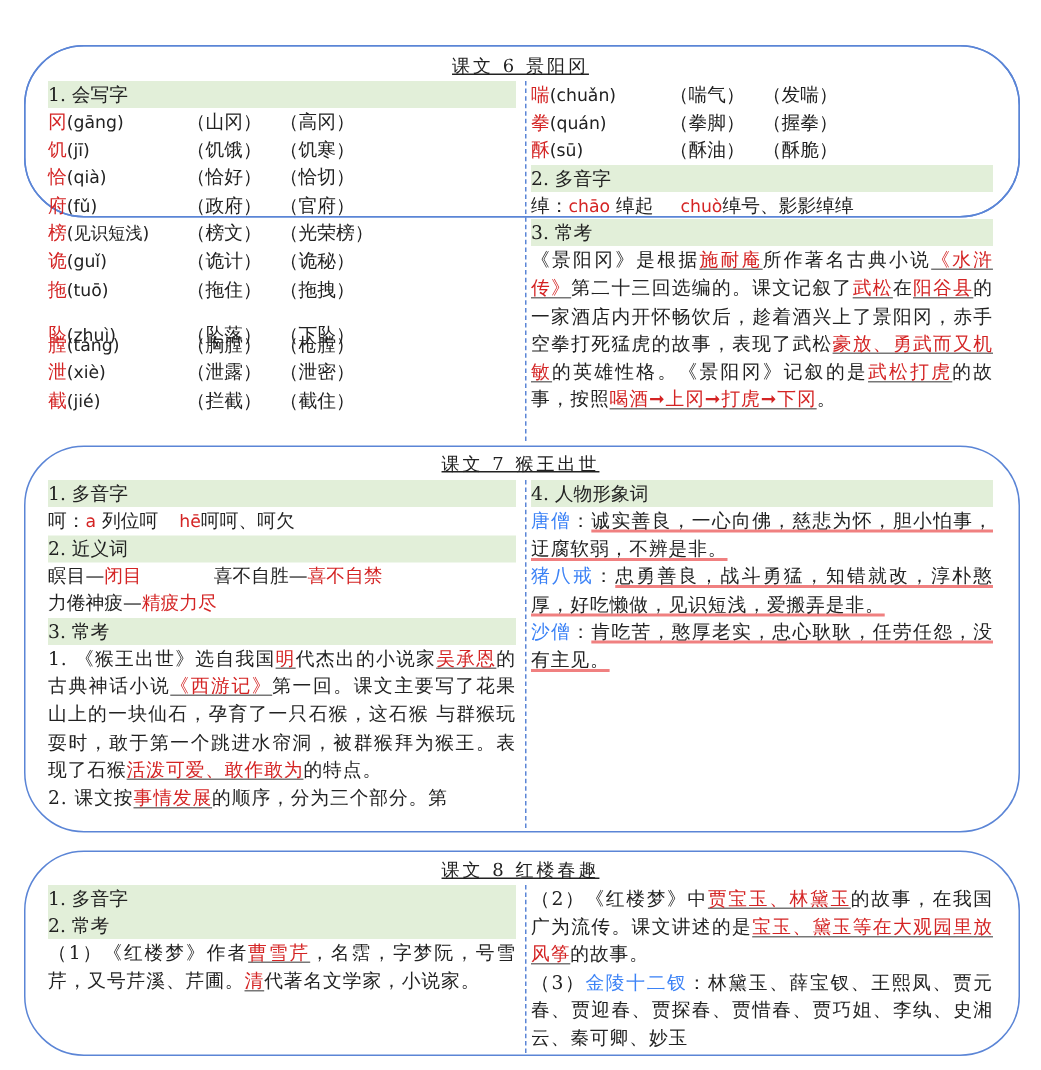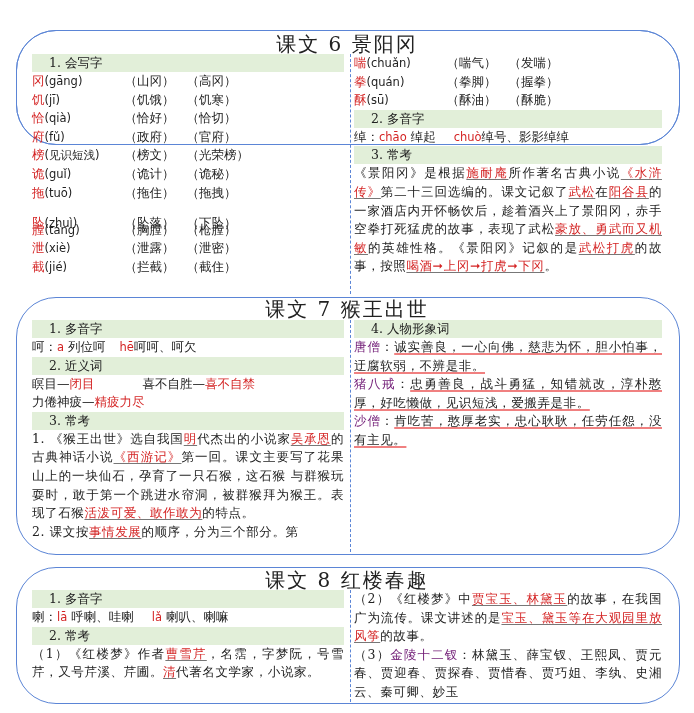--- a/index.html
+++ b/index.html
@@ -6,30 +6,31 @@
   html, body { width: 694px; height: 713px; background: #ffffff; overflow: hidden; }
   body { font-family: "DejaVu Serif", "Liberation Serif", serif; color: #222; position: relative; }
   .card-wide {
     position: absolute;
     left: 16px; width: 664px;
     border: 1.5px solid #5b85d6;
     border-radius: 40px;
   }
   .card-title {
     position: absolute; top: 4px; left: 0; right: 0;
-    text-align: center; font-size: 20px; color: #222; letter-spacing: 2px;
+    text-align: center; font-size: 12px; color: #222; letter-spacing: 2px;
     line-height: 20px;
+    text-decoration: underline;
   }
   .col { position: absolute; font-size: 12.5px; line-height: 18.6px; }
   .col-left { left: 32px; width: 312px; }
   .col-right { left: 350px; width: 312px; border-left: 1px dashed #5b85d6; padding-left: 3px; }
-  .sec-head { background: #e2efd9; height: 18px; line-height: 18px; padding-left: 17px; font-size: 12.5px; color: #222; }
+  .sec-head { background: #e2efd9; height: 18px; line-height: 18px; padding-left: 0; font-size: 12.5px; color: #222; }
   .line { white-space: nowrap; height: 18.6px; }
   .red { color: #d42424; }
-  .blue { color: #701a75; }
+  .blue { color: #3b82f6; }
   .py { font-family: "DejaVu Sans", "Liberation Sans", sans-serif; font-size: 11.5px; }
   .u { text-decoration: underline; text-decoration-color: #777; text-underline-offset: 2px; }
   .u-red { text-decoration: underline; text-decoration-color: #f08080; text-underline-offset: 2px; text-decoration-thickness: 1.5px; }
   .para { text-align: justify; letter-spacing: 0.6px; }
   .w1 { display: inline-block; width: 92px; }
 </style>
 </head>
 <body>
 
 <div class="card-wide" style="top:30px; height:114px; border-bottom-left-radius:40px; top:30px; height:115px;"></div>
@@ -76,20 +77,19 @@
     <div class="sec-head">4. 人物形象词</div>
     <div class="para"><span class="blue">唐僧</span><span>：</span><span class="u-red">诚实善良，一心向佛，慈悲为怀，胆小怕事，迂腐软弱，不辨是非。</span></div>
     <div class="para"><span class="blue">猪八戒</span><span>：</span><span class="u-red">忠勇善良，战斗勇猛，知错就改，淳朴憨厚，好吃懒做，见识短浅，爱搬弄是非。</span></div>
     <div class="para"><span class="blue">沙僧</span><span>：</span><span class="u-red">肯吃苦，憨厚老实，忠心耿耿，任劳任怨，没有主见。</span></div>
   </div>
 
 <div style="position:absolute; left:16px; top:567px; width:664px; height:137px; border:1.5px solid #5b85d6; border-radius:40px;"></div>
 <div class="card-title" style="top:570px;">课文 8  红楼春趣</div>
 <div class="col col-left" style="top:590px;" id="l8left">
     <div class="sec-head">1. 多音字</div>
-    <div class="line"><span>喇：</span><span class="red py">lā</span><span> 呼喇、哇喇 </span><span style="display: inline-block; width: 14px;"></span><span class="red py">lǎ</span><span> 喇叭、喇嘛</span></div>
     <div class="sec-head">2. 常考</div>
     <div class="para"><span>（1）《红楼梦》作者</span><span class="red u">曹雪芹</span><span>，名霑，字梦阮，号雪芹，又号芹溪、芹圃。</span><span class="red u">清</span><span>代著名文学家，小说家。</span></div>
   </div>
 <div class="col col-right" style="top:590px; height:112px;" id="l8right">
     <div class="para"><span>（2）《红楼梦》中</span><span class="red u">贾宝玉、林黛玉</span><span>的故事，在我国广为流传。课文讲述的是</span><span class="red u">宝玉、黛玉等在大观园里放风筝</span><span>的故事。</span></div>
     <div class="para"><span>（3）</span><span class="blue">金陵十二钗</span><span>：林黛玉、薛宝钗、王熙凤、贾元春、贾迎春、贾探春、贾惜春、贾巧姐、李纨、史湘云、秦可卿、妙玉</span></div>
   </div>
 
 </body></html>

